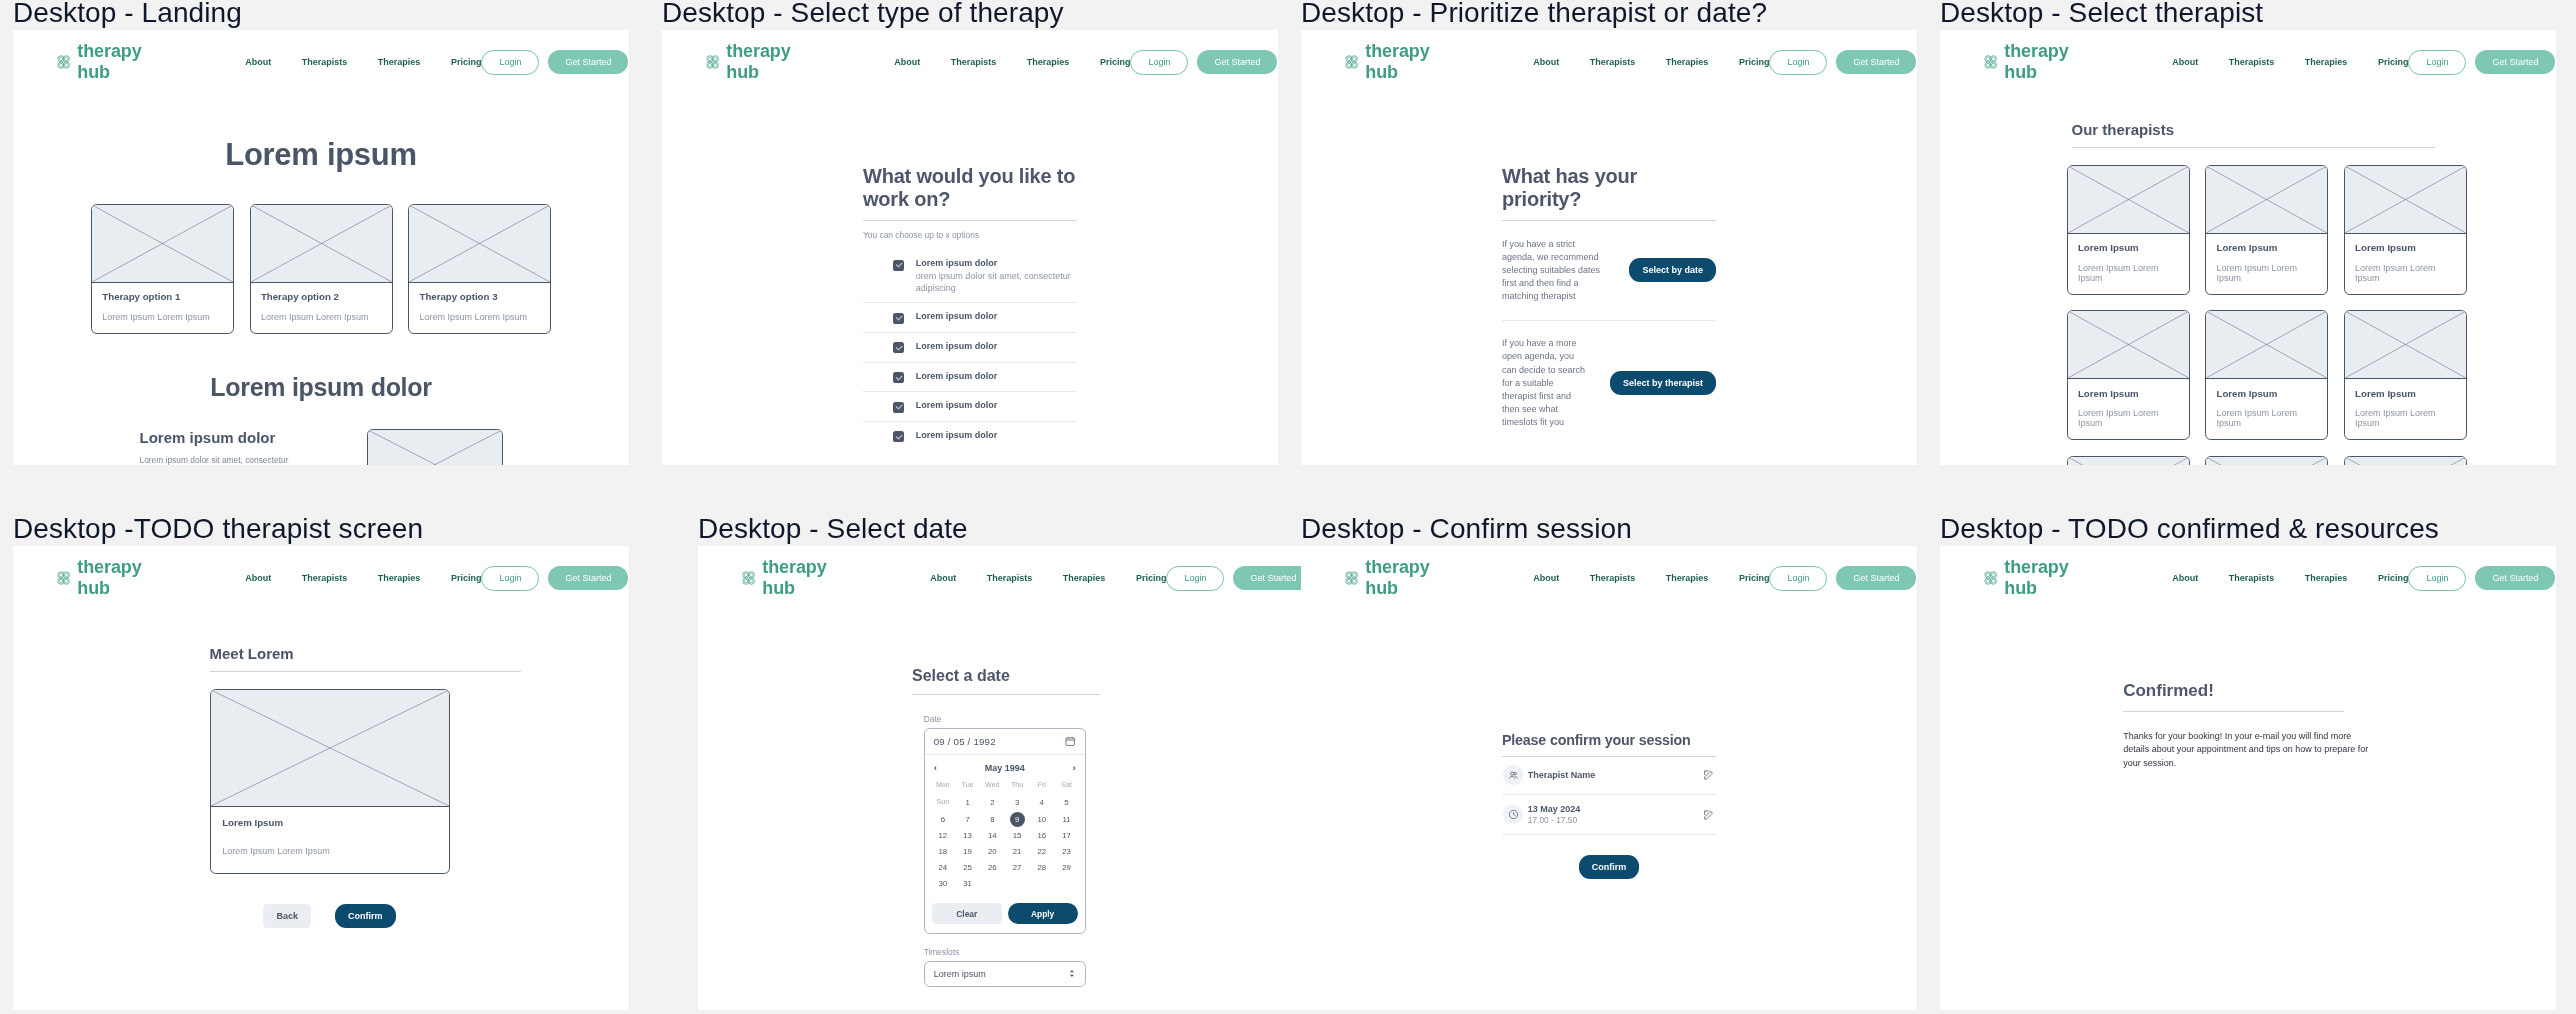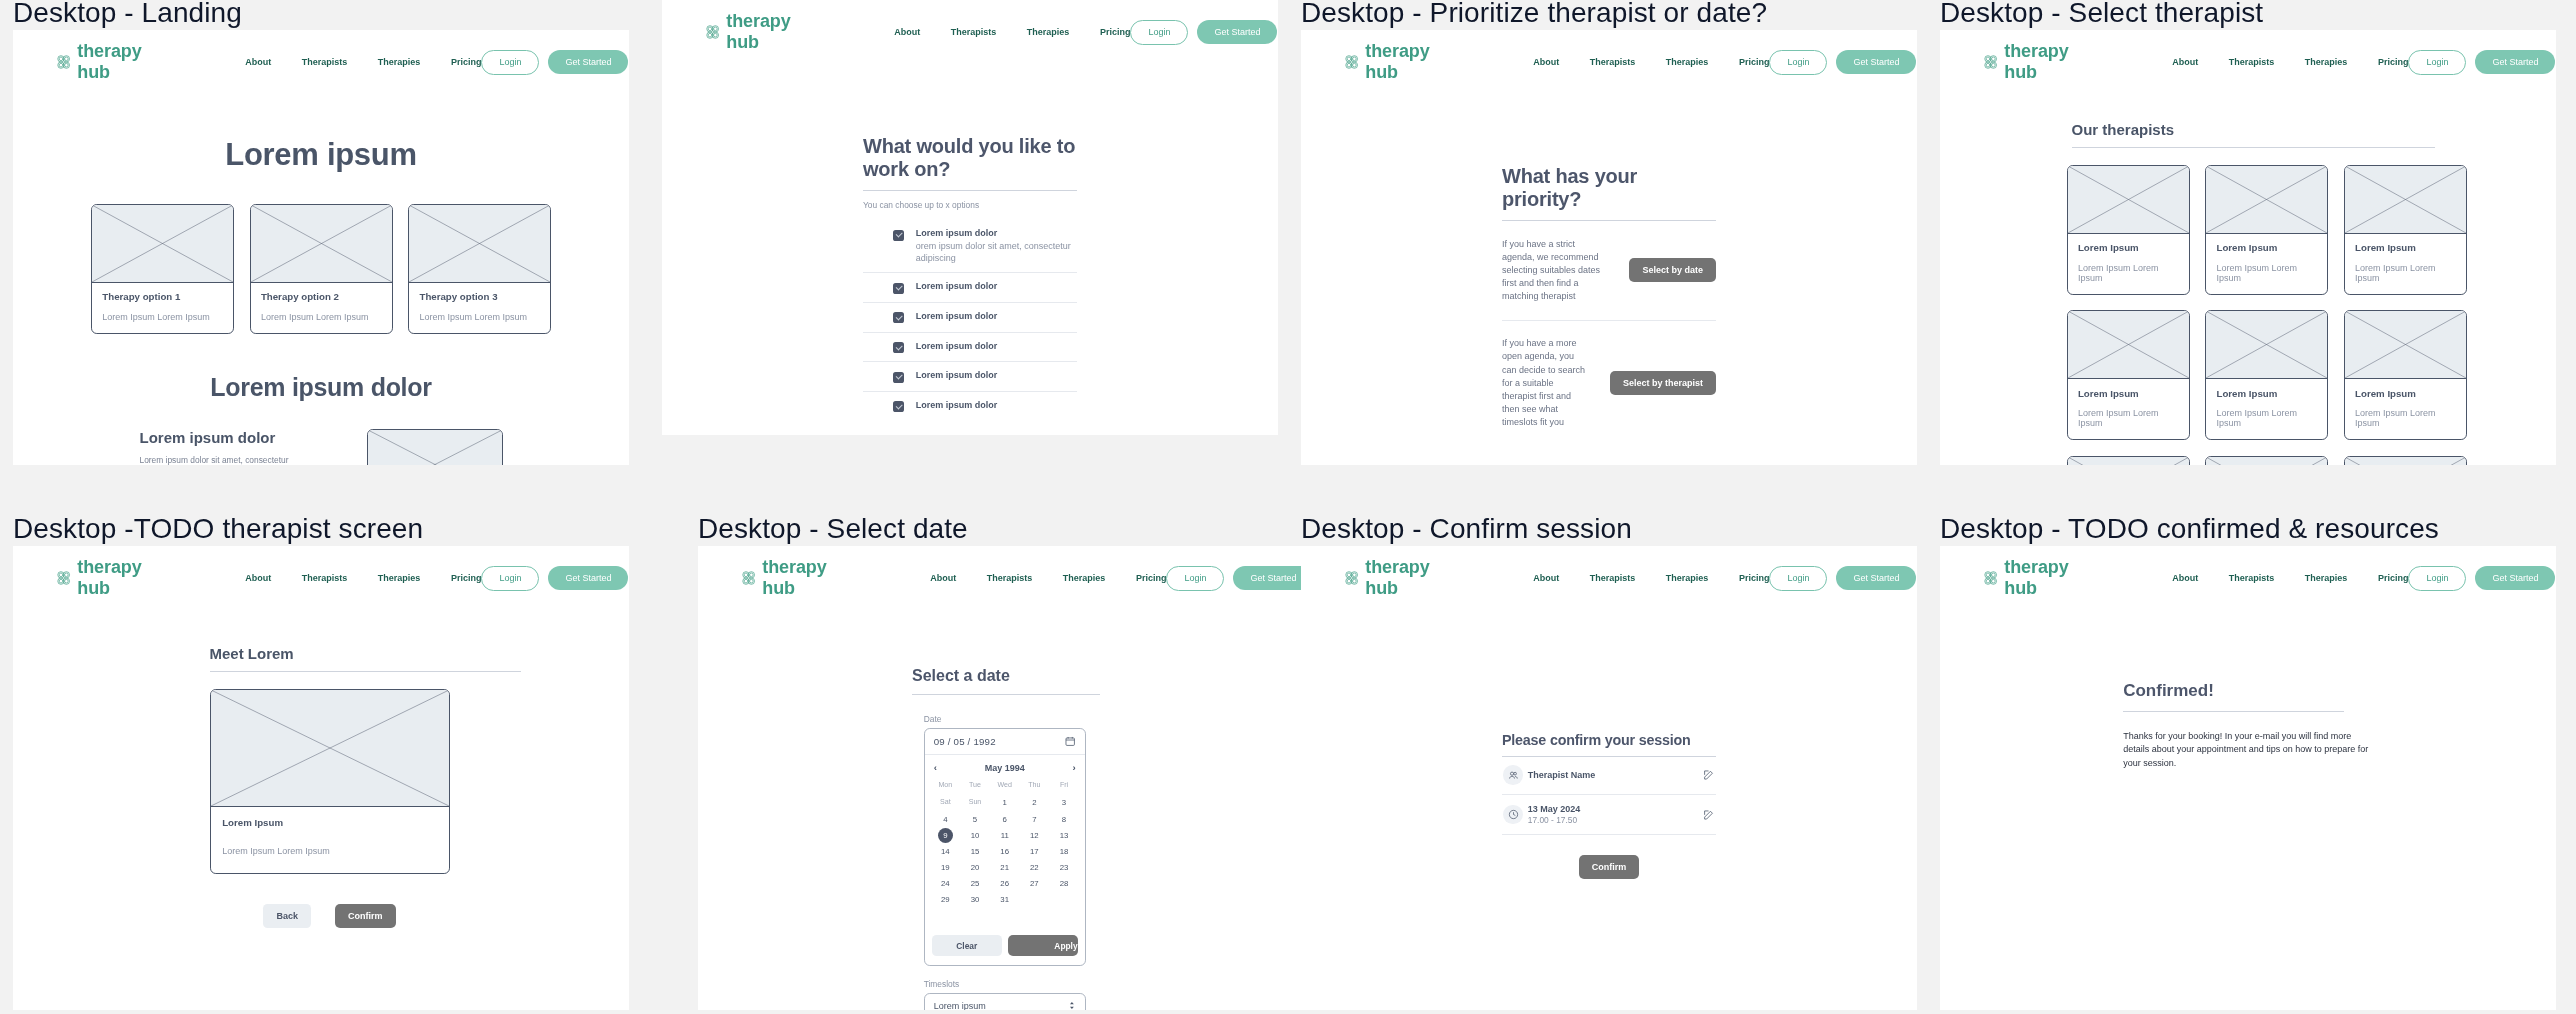--- a/index.html
+++ b/index.html
@@ -92,23 +92,23 @@
     border-bottom: 1px solid #4a5568;
     position: relative;
   }
   .ph-img svg { position: absolute; inset: 0; width: 100%; height: 100%; }
   .ph-meta { padding: 8.4px 10.4px 11px 10.4px; }
   .ph-t { font-size: 9.7px; font-weight: bold; color: #4a5568; }
   .ph-s { font-size: 9px; color: #8b93a3; margin-top: 9.7px; }
 
   
   .btn-dark {
-    background: #737373; color: #fff; border-radius: 5px;
+    background: #0c4a6e; color: #fff; border-radius: 11px;
     font-size: 9px; font-weight: bold; padding: 7.1px 13px;
-    display: inline-block; white-space: nowrap; text-align: right;
+    display: inline-block; white-space: nowrap; text-align: center;
   }
   .btn-light {
     background: #eaeef2; color: #4c5568; border-radius: 4.5px;
     font-size: 9px; font-weight: bold; padding: 7.1px 13px;
     display: inline-block; white-space: nowrap; text-align: center;
   }
 
   
   .opt-row { display: flex; gap: 11.7px; padding: 8.4px 0 8.4px 30px; align-items: flex-start; }
   .cbx {
@@ -138,21 +138,21 @@
     display: flex; align-items: center; justify-content: space-between;
     padding: 7.1px 9px; border-bottom: 0.6px solid #e6e9ee;
   }
   .dp-val { font-size: 9.7px; color: #4a5568; letter-spacing: 0.2px; }
   .dp-nav {
     display: flex; align-items: center; justify-content: space-between;
     padding: 7.1px 9px 4.5px 9px;
   }
   .dp-nav .arrow { font-size: 9.7px; color: #4a5568; font-weight: bold; }
   .dp-month { font-size: 9px; font-weight: bold; color: #4a5568; }
-  .dp-grid { display: grid; grid-template-columns: repeat(5, 1fr); padding: 0 5.8px 3.9px 5.8px; }
+  .dp-grid { display: grid; grid-template-columns: repeat(6, 1fr); padding: 0 5.8px 3.9px 5.8px; }
   .dow { font-size: 7.1px; color: #a2a9b6; text-align: center; padding: 3.2px 0 5.8px 0; }
   .day {
     font-size: 7.8px; color: #4a5568; text-align: center;
     height: 16px; line-height: 16px; position: relative;
   }
   .day.sel span {
     background: #4c5568; color: #fff; border-radius: 50%;
     width: 15px; height: 15px; line-height: 15px;
     display: inline-block;
   }
@@ -270,20 +270,21 @@
                 <path d="M0 0 L210 110 M210 0 L0 110" stroke="#5a6374" stroke-width="0.8" fill="none"></path>
               </svg>
           </div>
         </div>
       </div>
 
     </div>
   </div>
 
   <div class="frame" style="left:662px; top:0;">
+    <div class="frame-label">Desktop - Select type of therapy</div>
     <div class="frame-body short">
 
       <div class="site-header">
         <div class="brand">
           <svg class="brand-mark" viewBox="0 0 34 34">
             <g fill="none" stroke="#4aa38b" stroke-width="1.6">
               <circle cx="11" cy="10" r="7"></circle>
                 <circle cx="23" cy="10" r="7"></circle>
               <circle cx="11" cy="24" r="7"></circle>
                 <circle cx="23" cy="24" r="7"></circle>

